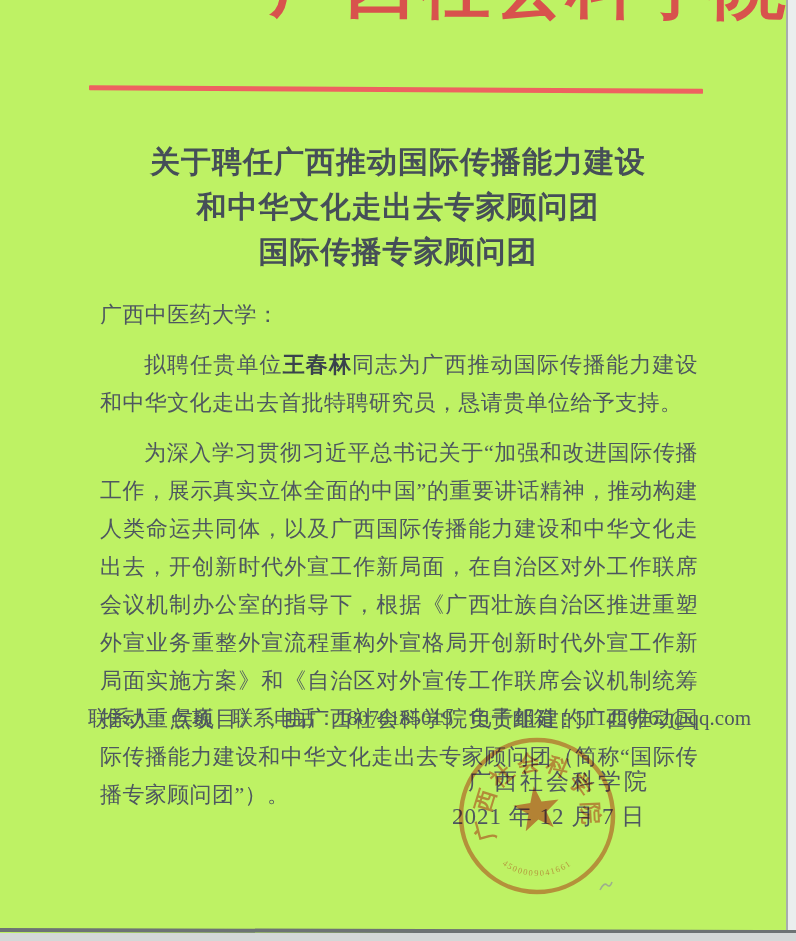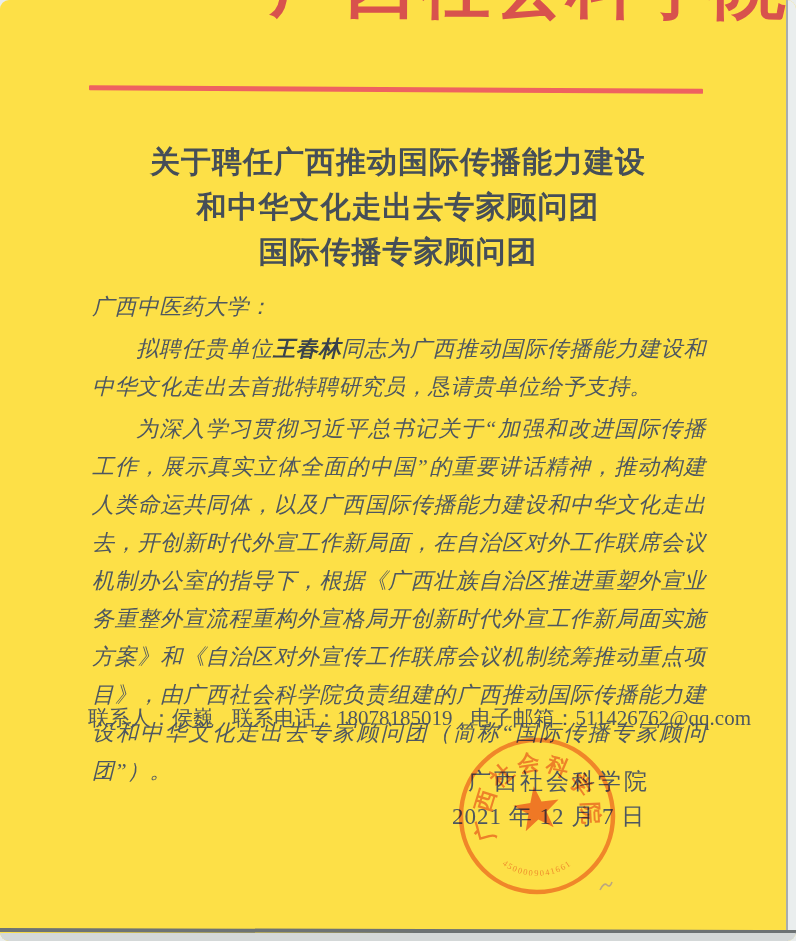--- a/index.html
+++ b/index.html
@@ -1,20 +1,19 @@
 <!DOCTYPE html>
 <html><head>
 <meta charset="utf-8">
 <style>
   html,body{margin:0;padding:0;}
   body{background:#e9eded;font-family:"Liberation Serif","DejaVu Serif",serif;}
   .page{
     position:relative;width:796px;height:941px;overflow:hidden;
-    background:#fde047;
-    border-radius:9px;
+    background:#bef264;
   }
   
   .banner{
     position:absolute;left:270px;top:-62px;width:520px;height:74px;
     font-size:72px;font-weight:bold;color:#d8524d;letter-spacing:2px;
     font-family:"Liberation Serif","DejaVu Serif",serif;
     white-space:nowrap;transform:rotate(0.2deg);
   }
   .red-rule{
     position:absolute;left:89px;top:87px;width:614px;height:5px;
@@ -23,21 +22,21 @@
   .title-block{
     position:absolute;left:0;top:139px;width:796px;text-align:center;
     color:#454e58;font-weight:bold;font-size:30px;line-height:45px;
     letter-spacing:1px;
   }
   .body-block{
     position:absolute;left:88px;top:284px;width:622px;
     color:#4e5760;font-size:22px;line-height:38px;
     text-align:justify;letter-spacing:0.4px;
   }
-  .body-block p{margin:4px;text-indent:2em;font-style:italic;}
+  .body-block p{margin:12px;text-indent:2em;}
   .body-block .salutation{text-indent:0;}
   .bold-name{font-weight:bold;color:#3a434c;}
   .contact-line{
     position:absolute;left:88px;top:704px;width:640px;white-space:nowrap;
     color:#4e5760;font-size:21px;
   }
   .contact-line span{margin-right:18px;}
   .contact-line span:last-child{margin-right:4px;}
   .sig-org{
     position:absolute;left:468px;top:766px;color:#4e5760;

